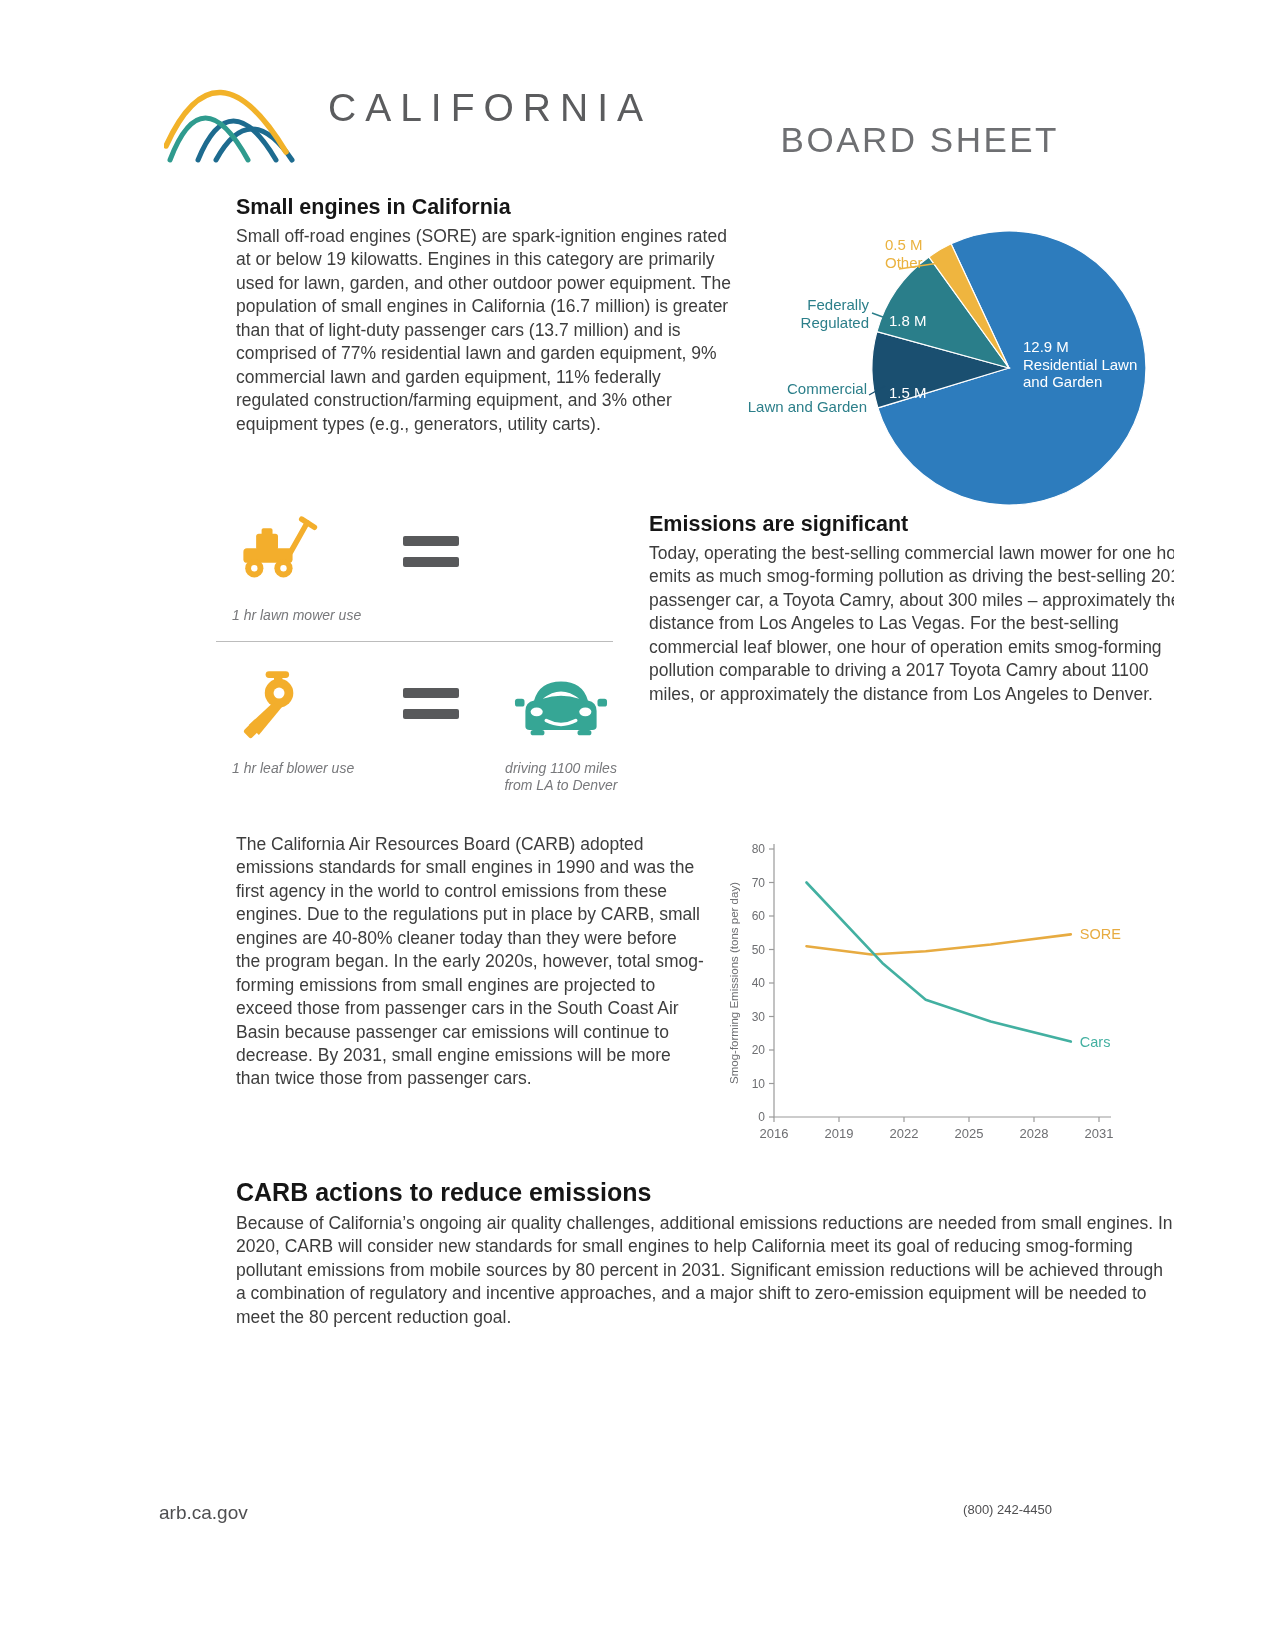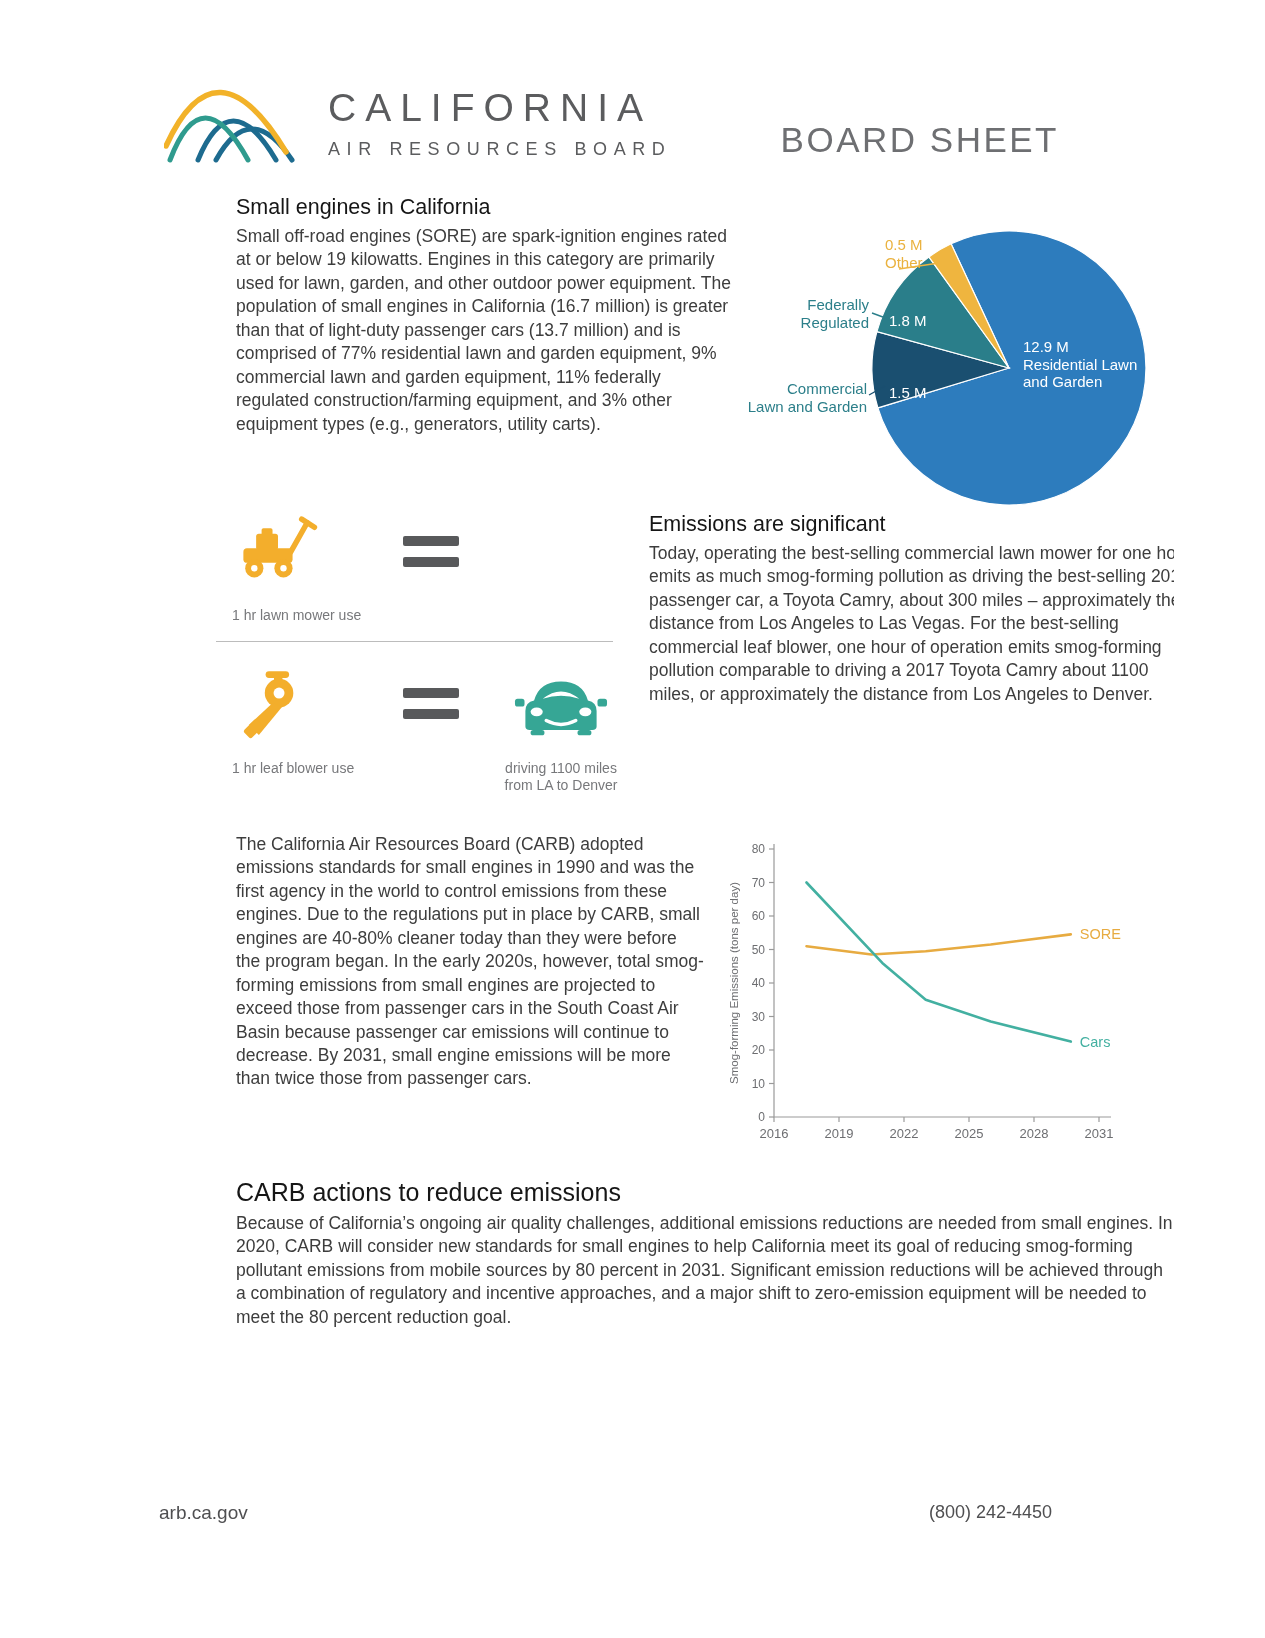--- a/index.html
+++ b/index.html
@@ -9,21 +9,21 @@
 
   
   .logo-block { position:absolute; left:73px; top:56px; }
   .logo-arcs { position:absolute; left:0; top:4px; }
   .logo-text { position:absolute; left:164px; top:30px; width:420px; }
   .logo-title { font-size:39px; letter-spacing:9px; color:#5b5c5e; font-weight:400; }
   .logo-sub { font-size:18px; letter-spacing:6.6px; color:#5b5c5e; margin-top:9px; font-weight:400; }
   .fact-sheet { position:absolute; right:115px; top:120px; font-size:35px; letter-spacing:2.5px; color:#6e6f72; font-weight:400; }
 
   
-  .h2 { font-size:21.5px; font-weight:normal; color:#161616; margin-bottom:5px; }
+  .h2 { font-size:21.5px; font-weight:bold; color:#161616; margin-bottom:5px; }
   .h2-big { font-size:25px; }
   .body-text { font-size:17.5px; line-height:1.34; color:#3d3d3d; }
 
   .sec-small { position:absolute; left:145px; top:195px; width:497px; }
   .sec-emissions { position:absolute; left:558px; top:512px; width:548px; }
   .sec-controls { position:absolute; left:145px; top:833px; width:468px; }
   .sec-actions { position:absolute; left:145px; top:1178px; width:938px; }
 
   
   .pie-wrap { position:absolute; left:648px; top:222px; width:434px; height:300px; }
@@ -39,53 +39,52 @@
 
   
   .equiv-block { position:absolute; left:125px; top:503px; width:425px; }
   .equiv-row { display:flex; align-items:flex-start; }
   .cell { display:flex; flex-direction:column; }
   .cell-left { width:165px; padding-left:16px; }
   .cell-eq { width:100px; align-items:center; }
   .cell-car { width:160px; align-items:center; }
   .icon-slot { height:96px; display:flex; align-items:center; }
   .cell-eq .icon-slot, .cell-car .icon-slot { justify-content:center; }
-  .caption { font-size:14px; color:#77787b; margin-top:8px; line-height:1.25; }
+  .caption { font-size:14px; color:#77787b; margin-top:8px; line-height:1.25;font-style:italic; }
   .caption.center { text-align:center; width:140px; }
   .equals { display:flex; flex-direction:column; gap:11px; }
   .eq-bar { width:56px; height:10px; background:#58595b; border-radius:2px; }
   .equiv-divider { border-top:1px solid #bcbcbc; width:397px; margin:16px 0 14px 0; }
 
   
   .line-chart-wrap { position:absolute; left:635px; top:832px; width:400px; height:318px; }
   .axlab { font-size:11.5px; fill:#6d6e71; }
   .ytick { font-size:12px; fill:#6d6e71; }
   .xtick { font-size:13px; fill:#6d6e71; }
   .series-label { font-size:14.5px; }
 
   
   .footer-site { position:absolute; left:68px; top:1502px; font-size:19px; color:#4f4f51; }
   .footer-address { position:absolute; left:0; right:0; top:1502px; text-align:center; font-size:19px; color:#4f4f51; }
-  .footer-phone { position:absolute; right:122px; top:1502px; font-size:18px; color:#4f4f51;margin-left:28px; }
+  .footer-phone { position:absolute; right:122px; top:1502px; font-size:13px; color:#4f4f51;margin-left:28px; }
 </style>
 </head>
 <body>
 
 <div class="page">
 
   <div class="logo-block">
     <svg class="logo-arcs" width="158" height="104" viewBox="0 0 158 104">
       <path d="M34,100 Q66,22 112,100" fill="none" stroke="#1d6b8f" stroke-width="5" stroke-linecap="round"></path>
       <path d="M52,100 Q86,38 128,100" fill="none" stroke="#1d6b8f" stroke-width="5" stroke-linecap="round"></path>
       <path d="M6,100 Q38,16 84,100" fill="none" stroke="#2f9b8e" stroke-width="5" stroke-linecap="round"></path>
       <path d="M2,86 Q52,-24 122,92" fill="none" stroke="#f2b229" stroke-width="5.5" stroke-linecap="round"></path>
     </svg>
     <div class="logo-text">
       <div class="logo-title">CALIFORNIA</div>
-      <div class="logo-sub">AIR RESOURCES BOARD</div>
     </div>
   </div>
   <div class="fact-sheet">BOARD SHEET</div>
 
   <div class="sec-small">
     <div class="h2">Small engines in California</div>
     <p class="body-text">Small off-road engines (SORE) are spark-ignition engines rated at or below 19 kilowatts. Engines in this category are primarily used for lawn, garden, and other outdoor power equipment. The population of small engines in California (16.7 million) is greater than that of light-duty passenger cars (13.7 million) and is comprised of 77% residential lawn and garden equipment, 9% commercial lawn and garden equipment, 11% federally regulated construction/farming equipment, and 3% other equipment types (e.g., generators, utility carts).</p>
   </div>
 
   <div class="pie-wrap">

